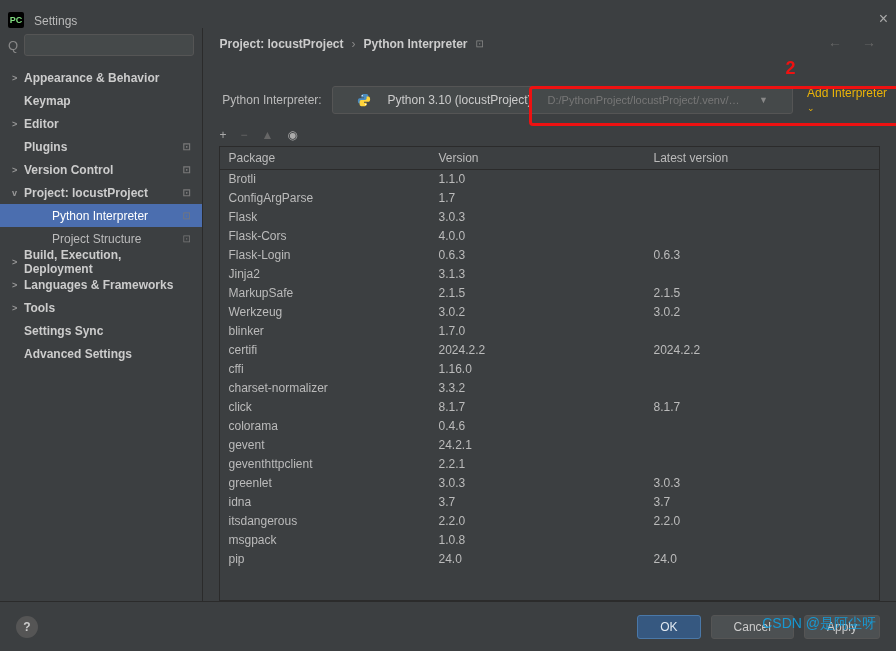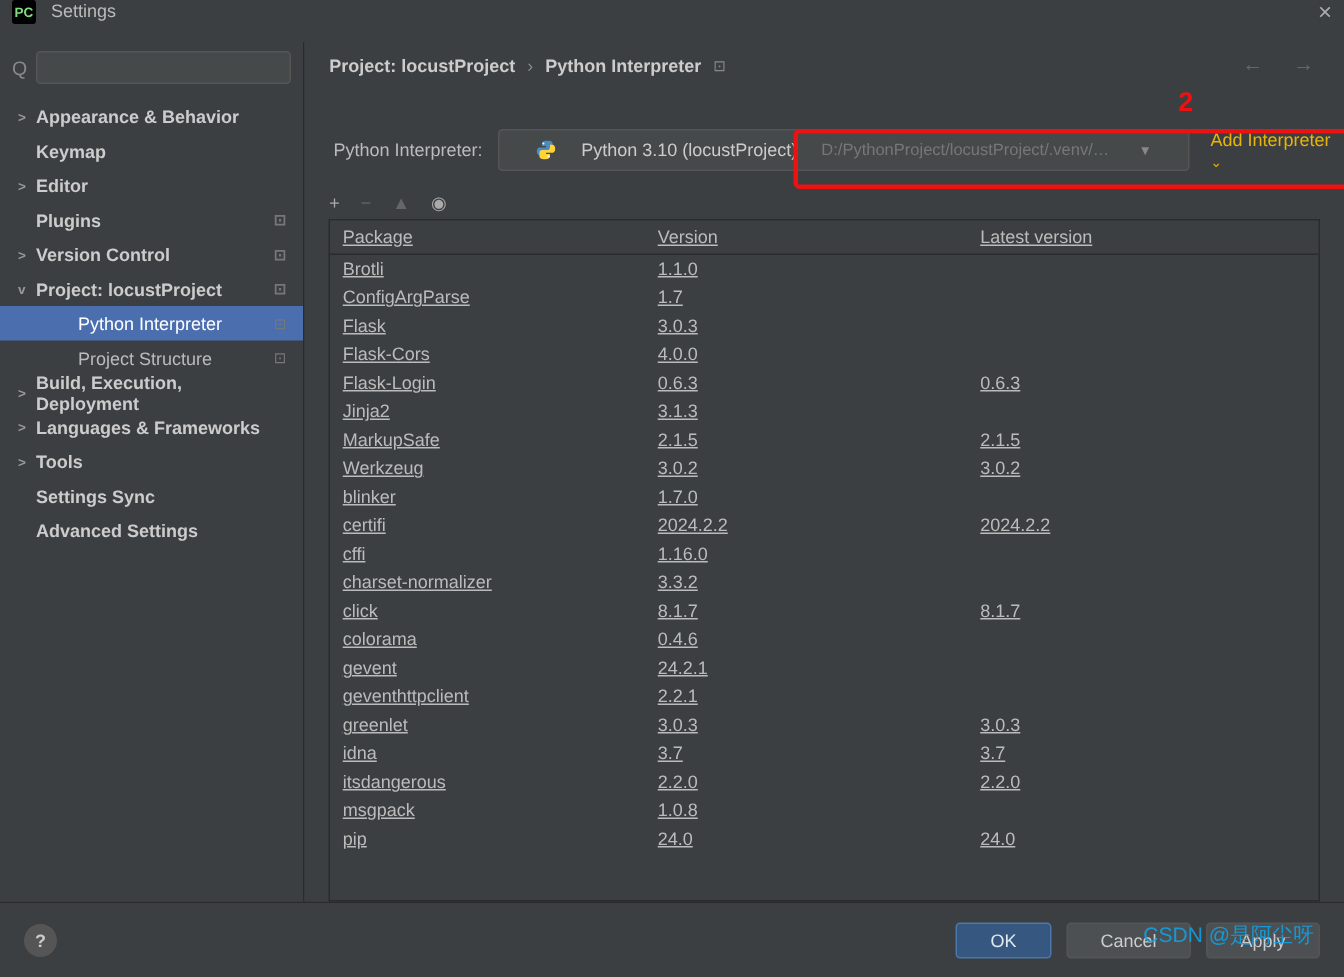--- a/index.html
+++ b/index.html
@@ -1,18 +1,18 @@
 <!DOCTYPE html>
 <html><head>
 <meta charset="utf-8">
 <style>
 * { margin: 0; padding: 0; box-sizing: border-box; font-family: "Segoe UI", Arial, sans-serif; font-size: 12px; }
 body { background: #3c3f41; color: #bbbbbb; width: 896px; height: 651px; overflow: hidden; position: relative; }
 
-.titlebar { height: 28px; display: flex; align-items: flex-start; padding: 0 8px; background: #3c3f41; }
+.titlebar { height: 28px; display: flex; align-items: flex-end; padding: 0 8px; background: #3c3f41; }
 .titlebar .pc-icon { width: 16px; height: 16px; background: #000; color: #7fdb7f; display: flex; align-items: center; justify-content: center; font-size: 9px; font-weight: bold; border-radius: 2px; margin-right: 10px; }
 .titlebar .title { color: #bbbbbb; flex: 1; }
 .titlebar .close { font-size: 16px; color: #aaa; cursor: pointer; }
 
 .main { display: flex; height: 573px; }
 
 .sidebar { width: 210px; background: #3c3f41; border-right: 1px solid #2b2b2b; display: flex; flex-direction: column; }
 .search-row { padding: 6px 8px; display: flex; align-items: center; gap: 6px; }
 .search-icon { color: #888; font-size: 13px; }
 .search-input { flex: 1; background: #45494a; border: 1px solid #555; border-radius: 3px; height: 22px; color: #bbb; padding: 0 6px; }
@@ -44,21 +44,21 @@
 
 .callout { position: absolute; border: 3px solid #e11; border-radius: 4px; pointer-events: none; }
 .callout-2 { top: 58px; left: 326px; width: 449px; height: 40px; }
 .callout-label { position: absolute; color: #e11; font-size: 18px; font-weight: bold; }
 .cl2 { top: 30px; left: 582px; }
 
 .pkg-toolbar { padding: 8px 16px 4px 16px; display:flex; gap: 14px; color: #aaa; font-size:14px;}
 .pkg-toolbar span { cursor: pointer; }
 .pkg-toolbar .dim { color:#666; }
 
-.pkg-table { margin: 0 16px; border: 1px solid #2b2b2b; height: 456px; overflow-y:auto;text-decoration:underline; }
+.pkg-table { margin: 0 16px; border: 1px solid #2b2b2b; height: 456px; overflow-y:auto; }
 .pkg-header { display:flex; background:#3c3f41; border-bottom:1px solid #2b2b2b; position:sticky; top:0;}
 .pkg-header div { padding: 4px 8px; color:#bbb; }
 .col1 { width: 210px; }
 .col2 { width: 215px; }
 .col3 { flex:1; }
 .pkg-row { display:flex; height:19px; align-items:center;}
 .pkg-row div { padding: 0 8px; color:#bbb; white-space:nowrap; overflow:hidden; }
 
 .footer { height: 50px; border-top: 1px solid #2b2b2b; display:flex; align-items:center; padding: 0 16px; gap:10px; }
 .help { width:22px; height:22px; border-radius:50%; background:#555; color:#ccc; display:flex; align-items:center; justify-content:center; font-weight:bold;}

